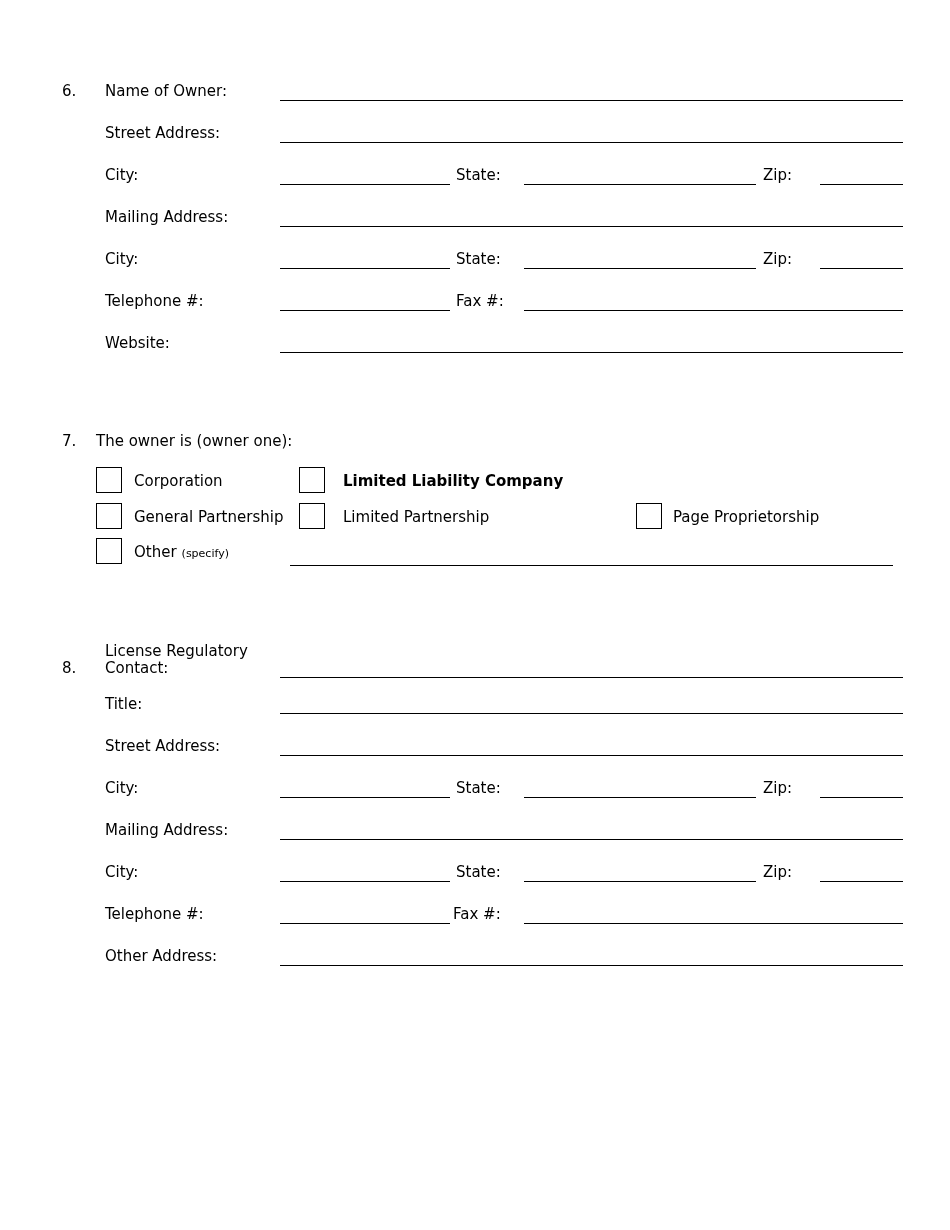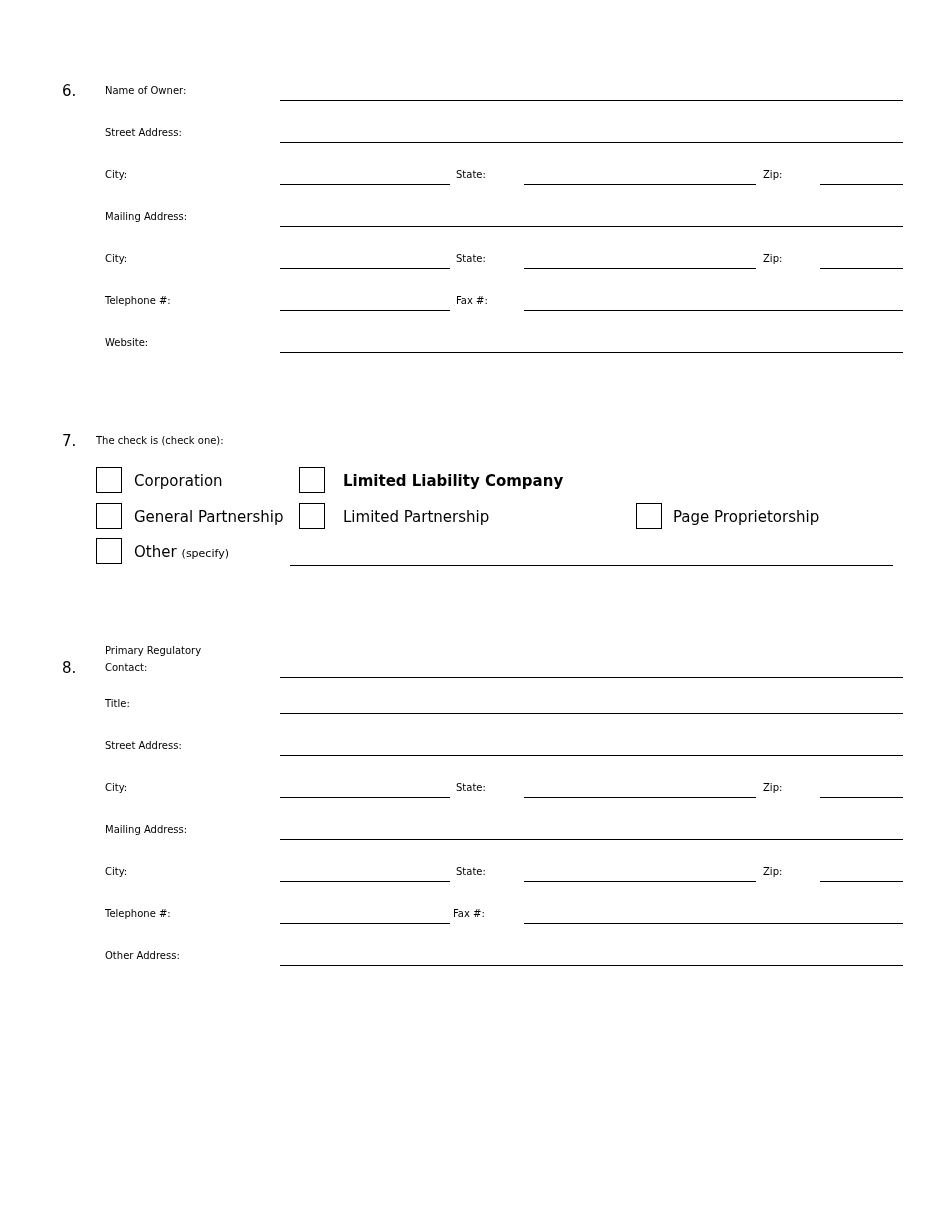--- a/index.html
+++ b/index.html
@@ -18,21 +18,21 @@
   .page {
     position: relative;
     width: 950px;
     height: 1230px;
     overflow: hidden;
   }
 
   
   .abs { position: absolute; }
   .lbl {
-    font-size: 10px;
+    font-size: 15px;
     line-height: 18px;
     color: #000;
     white-space: nowrap;
   }
   .num {
     font-size: 15px;
     line-height: 18px;
   }
   .rule {
     position: absolute;
@@ -98,21 +98,21 @@
 
   <div class="abs lbl" style="left:105px; top:292px;">Telephone #:</div>
   <div class="rule" style="left:280px; top:310px; width:170px;"></div>
   <div class="abs lbl" style="left:456px; top:292px;">Fax #:</div>
   <div class="rule" style="left:524px; top:310px; width:379px;"></div>
 
   <div class="abs lbl" style="left:105px; top:334px;">Website:</div>
   <div class="rule" style="left:280px; top:352px; width:623px;"></div>
 
   <div class="abs num" style="left:62px; top:432px;">7.</div>
-  <div class="abs lbl" style="left:96px; top:432px;">The check is (check one):</div>
+  <div class="abs lbl" style="left:96px; top:432px;">The owner is (owner one):</div>
 
   <div class="checkbox" style="left:96px; top:467px;"></div>
   <div class="cb-label" style="left:134px; top:472px;">Corporation</div>
 
   <div class="checkbox" style="left:299px; top:467px;"></div>
   <div class="cb-label" style="left:343px; top:472px;font-weight:bold;">Limited Liability Company</div>
 
   <div class="checkbox" style="left:96px; top:503px;"></div>
   <div class="cb-label" style="left:134px; top:508px;">General Partnership</div>
 
@@ -123,21 +123,21 @@
   <div class="cb-label" style="left:673px; top:508px;">Page Proprietorship</div>
 
   <div class="checkbox" style="left:96px; top:538px;"></div>
   <div class="cb-label" style="left:134px; top:543px;">
     <span>Other</span><span class="specify" style="margin-left:5px;text-align:center;">(specify)</span>
   </div>
   <div class="rule" style="left:290px; top:565px; width:603px;"></div>
 
   <div class="abs num" style="left:62px; top:659px;">8.</div>
 
-  <div class="abs lbl" style="left:105px; top:642px;">Primary Regulatory</div>
+  <div class="abs lbl" style="left:105px; top:642px;">License Regulatory</div>
   <div class="abs lbl" style="left:105px; top:659px;">Contact:</div>
   <div class="rule" style="left:280px; top:677px; width:623px;"></div>
 
   <div class="abs lbl" style="left:105px; top:695px;">Title:</div>
   <div class="rule" style="left:280px; top:713px; width:623px;"></div>
 
   <div class="abs lbl" style="left:105px; top:737px;">Street Address:</div>
   <div class="rule" style="left:280px; top:755px; width:623px;"></div>
 
   <div class="abs lbl" style="left:105px; top:779px;">City:</div>

